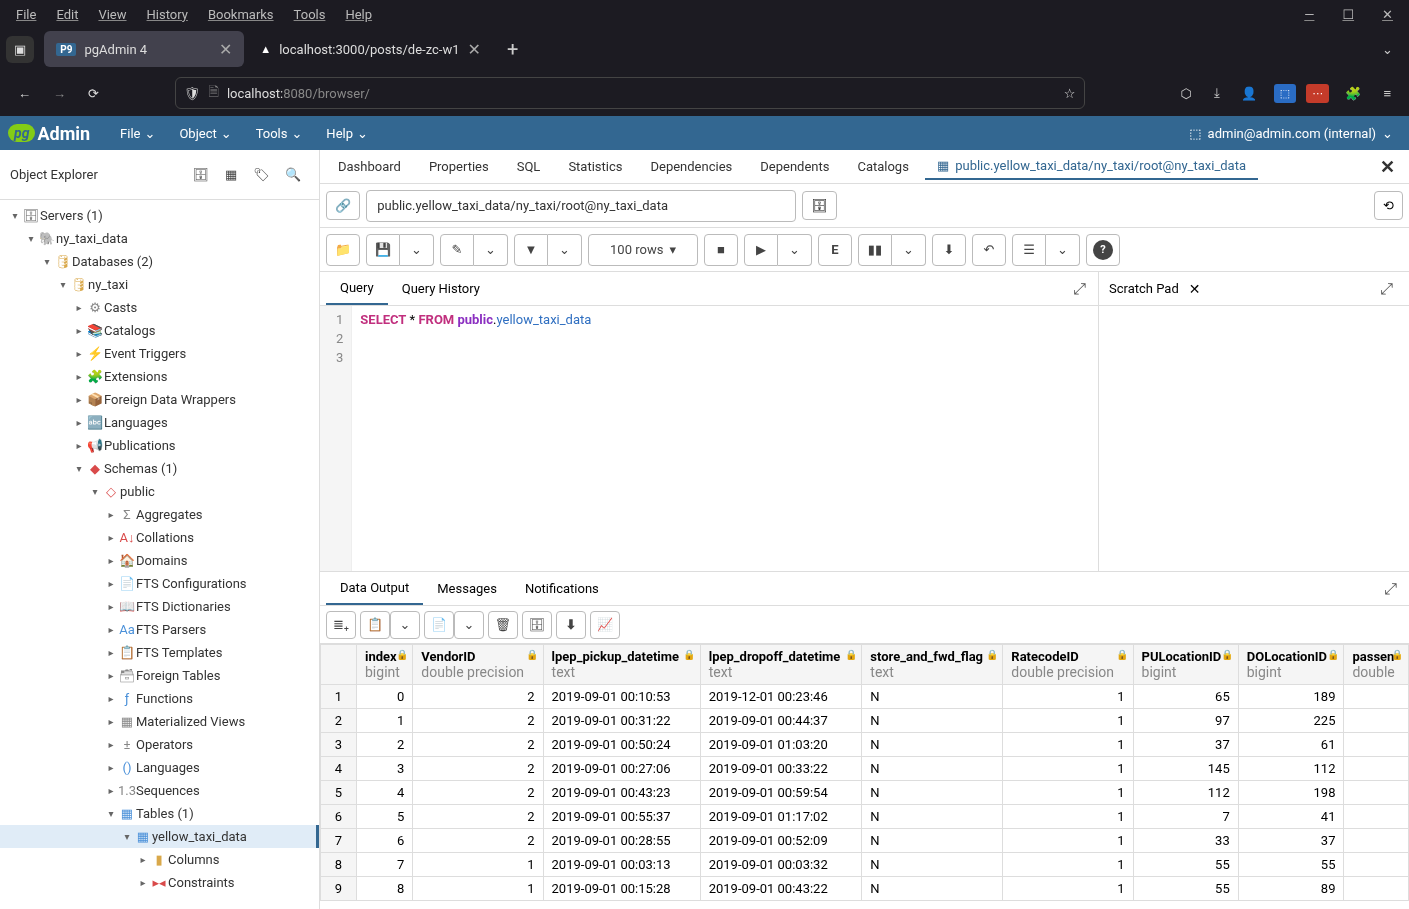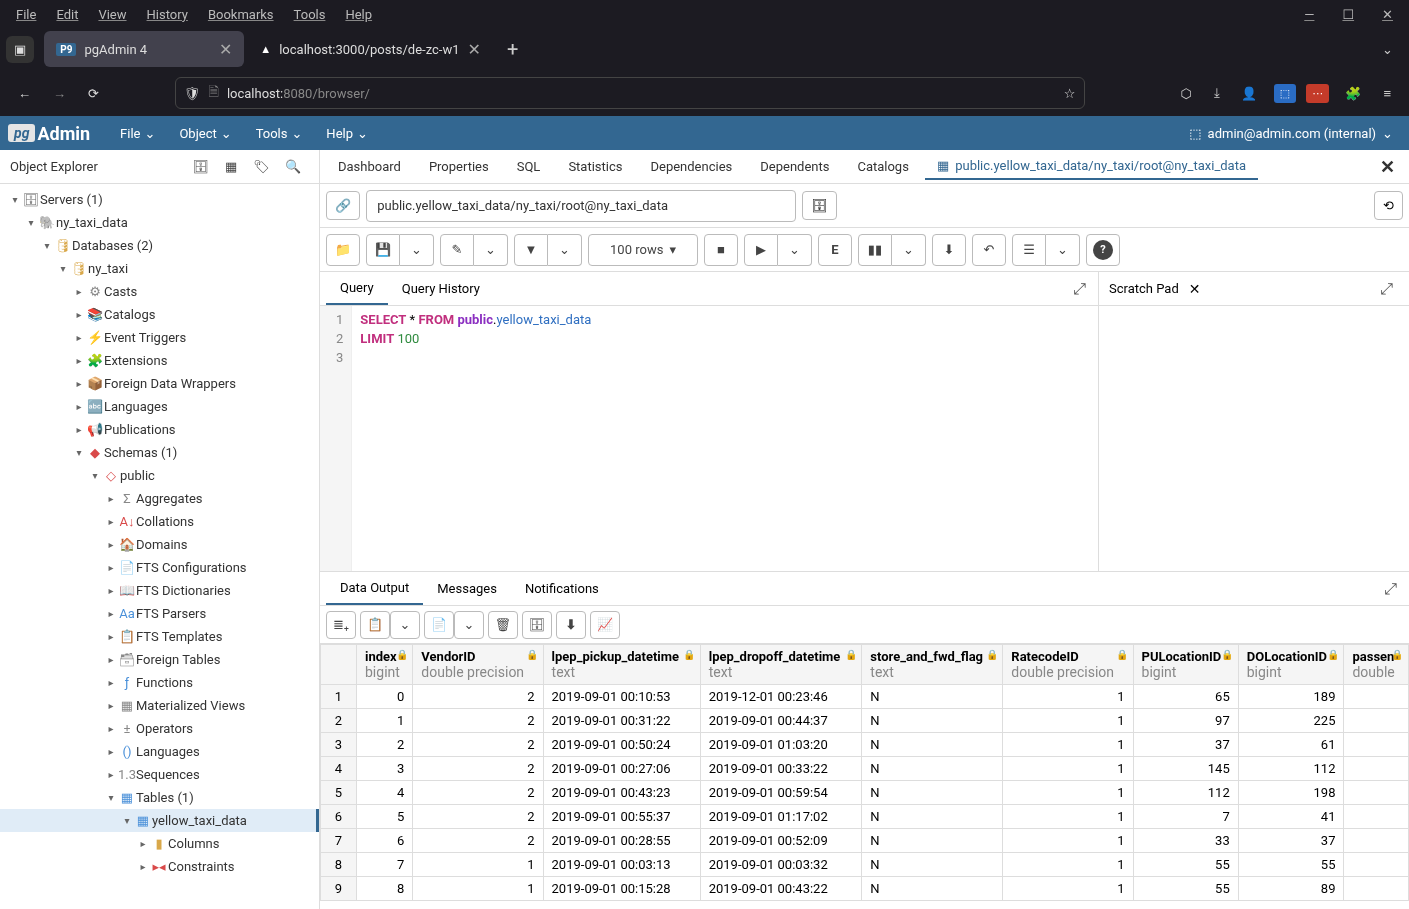--- a/index.html
+++ b/index.html
@@ -18,29 +18,29 @@
 .addr-bar{background:#1c1b22;height:46px;display:flex;align-items:center;padding:0 12px;gap:10px}
 .nav-btn{color:#888;padding:4px 6px}
 .nav-btn.en{color:#ddd}
 .addr-box{flex:1;background:#1c1b22;border:1px solid #444;border-radius:6px;height:32px;display:flex;align-items:center;padding:0 8px;gap:8px;color:#ddd;margin:0 80px 0 60px}
 .addr-box .dim{color:#888}
 .ricon{color:#ccc;padding:4px 6px}
 .ricon-box{background:#2a6cc4;border-radius:3px;padding:3px 6px;font-size:11px;color:#fff}
 .ricon-box.red{background:#c43b2a}
 .pgadmin-bar{background:#336791;height:34px;display:flex;align-items:center;padding:0 8px;color:#fff}
 .pg-logo{display:flex;align-items:center;gap:2px}
-.pg-logo-box{background:#e5e5e5;color:#336791;padding:1px 6px;border-radius:3px;font-weight:bold;font-size:14px;font-style:italic}
+.pg-logo-box{background:#84cc16;color:#336791;padding:1px 6px;border-radius:9px;font-weight:bold;font-size:14px;font-style:italic}
 .pg-logo-text{font-weight:bold;font-size:18px}
 .pg-menu{display:flex;margin-left:20px;gap:4px}
 .pg-menu-item{padding:6px 10px;display:flex;align-items:center;gap:4px}
 .pg-user{margin-left:auto;display:flex;align-items:center;gap:6px;padding:0 8px}
 
 .main{flex:1;display:flex;background:#fff;overflow:hidden}
 .explorer{width:320px;border-right:1px solid #ddd;display:flex;flex-direction:column;background:#fff}
-.exp-header{height:34px;display:flex;align-items:center;padding:7px 10px;border-bottom:1px solid #ddd;gap:0}
+.exp-header{height:50px;display:flex;align-items:center;padding:7px 10px;border-bottom:1px solid #ddd;gap:0}
 .exp-header-title{font-weight:normal;color:#333}
 .exp-tools{margin-left:auto;display:flex;gap:2px}
 .exp-tool{padding:4px 6px;color:#444;border:1px solid transparent;border-radius:3px}
 .tree{flex:1;overflow:auto;padding:4px 0}
 .tree-row{display:flex;align-items:center;height:23px;padding-right:8px;cursor:default;color:#333}
 .tree-row.sel{background:#e0ecf7;border-right:3px solid #336791}
 .tr-arrow{width:14px;text-align:center;color:#666;font-size:10px}
 .tr-icon{width:18px;text-align:center}
 .tr-label{white-space:nowrap}
 
@@ -419,21 +419,20 @@
           <span class="ed-expand">⤢</span>
         </div>
         <div class="sql">
           <div class="gutter">
             <div>1</div>
               <div>2</div>
               <div>3</div>
           </div>
           <div class="code">
             <div><span class="kw">SELECT</span> * <span class="kw">FROM</span> <span class="kw2">public</span>.<span class="id">yellow_taxi_data</span></div>
-            <div><span class="kw">LIMIT</span> <span class="num">100</span></div>
             <div></div>
           </div>
         </div>
       </div>
       <div class="ed-right">
         <div class="sp-header">
           <span>Scratch Pad</span>
           <span class="sp-x" style="margin-left:6px">✕</span>
           <span class="ed-expand" style="margin-left:auto">⤢</span>
         </div>

